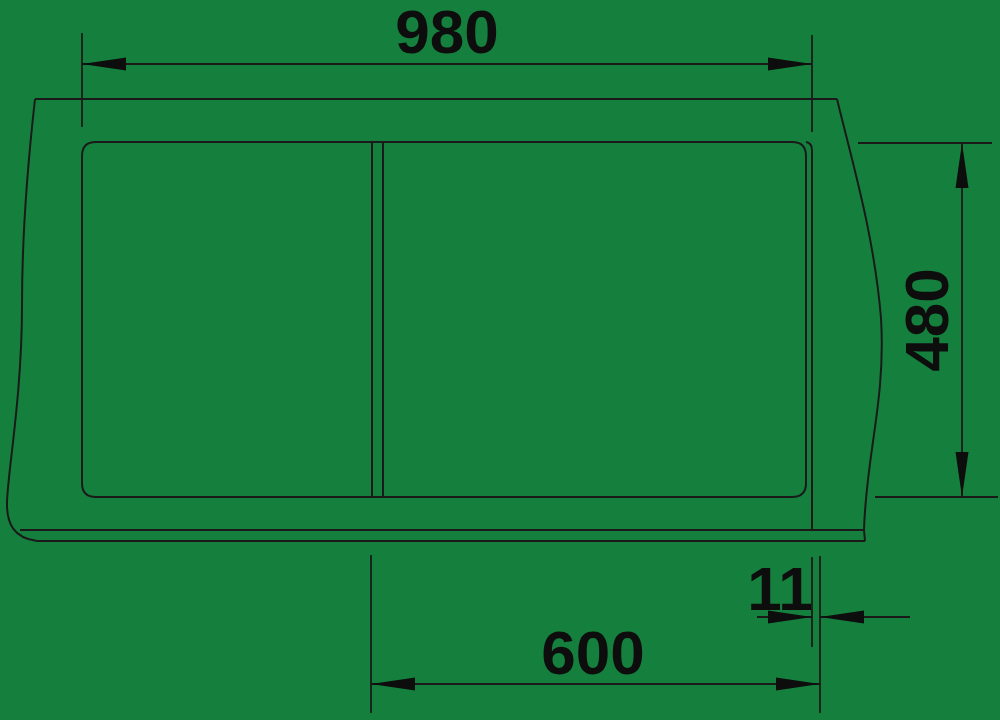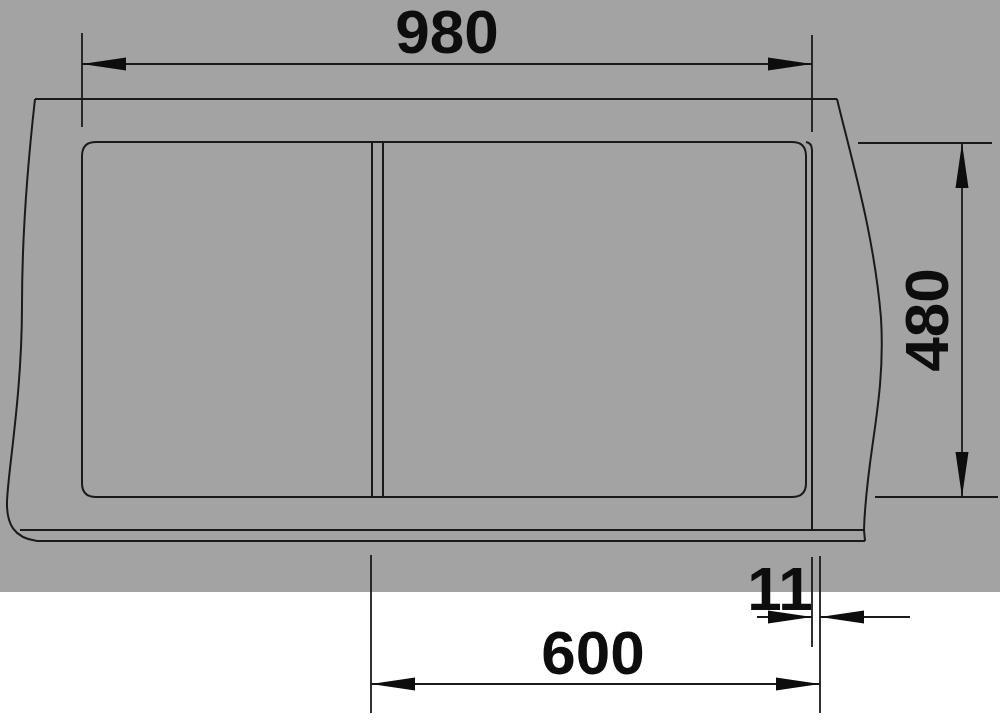--- a/index.html
+++ b/index.html
@@ -7,22 +7,22 @@
     padding: 0;
     background: #ffffff;
     width: 1000px;
     height: 720px;
     overflow: hidden;
     font-family: "Liberation Sans", sans-serif;
   }
   .drawing-wrap {
     position: relative;
     width: 1000px;
-    height: 592px;
-    background: #a3a3a3;
+    height: 720px;
+    background: #15803d;
   }
   svg { display: block; }
   .thin  { fill: none; stroke: #1a1a1a; stroke-width: 2;   stroke-linecap: butt; }
   .thin2 { fill: none; stroke: #1a1a1a; stroke-width: 1.8; stroke-linecap: butt; }
   .arrow { fill: #0d0d0d; stroke: none; }
   .dim-label {
     font-family: "Liberation Sans", sans-serif;
     font-weight: bold;
     font-size: 62px;
     fill: #0d0d0d;

